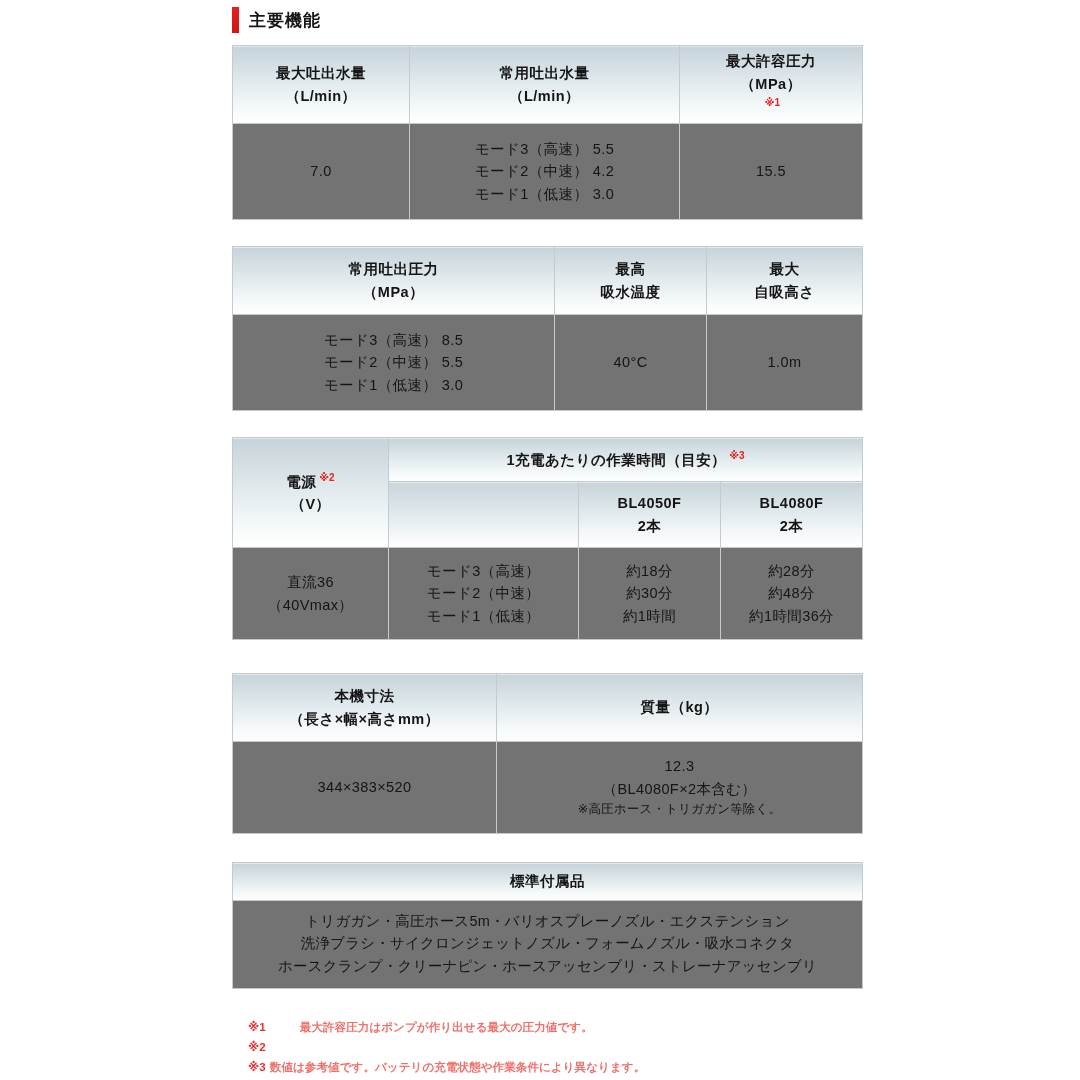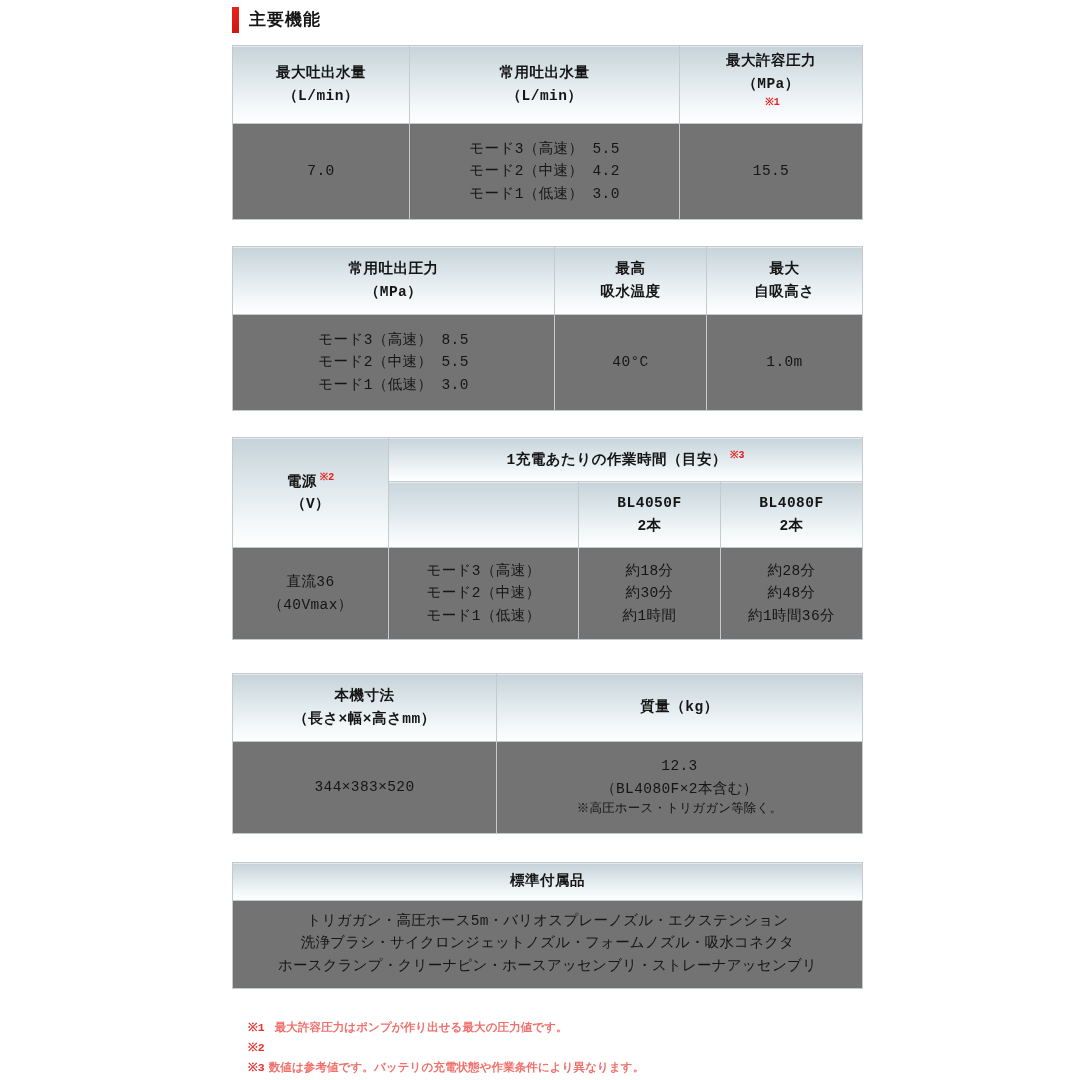--- a/index.html
+++ b/index.html
@@ -11,21 +11,20 @@
     font-family: "Liberation Sans", "DejaVu Sans", sans-serif;
     color: #1a1a1a;
     overflow: hidden;
   }
 
   .page {
     position: relative;
     width: 1080px;
     height: 925px;
     padding: 0;
-    font-family: Liberation Mono, monospace;
   }
 
   
   .section-title {
     position: absolute;
     left: 232px;
     top: 6px;
     display: flex;
     align-items: center;
     gap: 10px;
@@ -125,21 +124,21 @@
     line-height: 1.72;
     letter-spacing: 0.1px;
     font-weight: bold;
   }
   .fn-mark {
     color: #e8302c;
     flex: 0 0 auto;
     margin-right: 4px;
   }
   .fn-1 { margin-left: 0; }
-  .fn-1 .fn-text { margin-left: 6px; }
+  .fn-1 .fn-text { margin-left: 30px; }
 </style>
 </head>
 <body>
 
 <div class="page">
 
   <div class="section-title">
     <div class="title-bar"></div>
     <div class="title-text">主要機能</div>
   </div>

